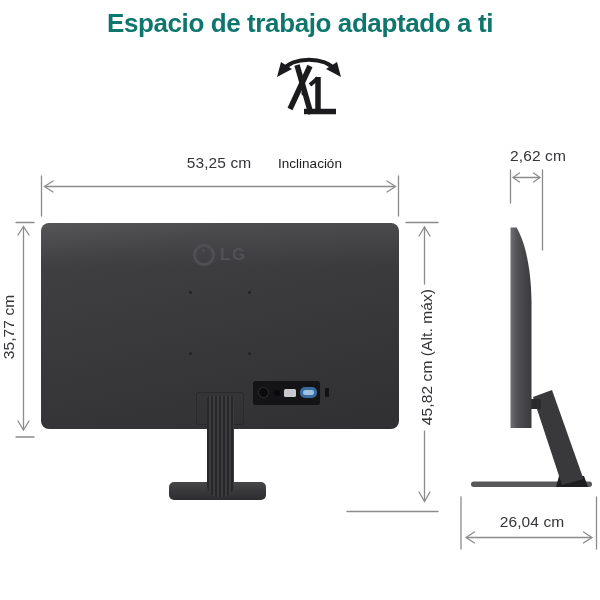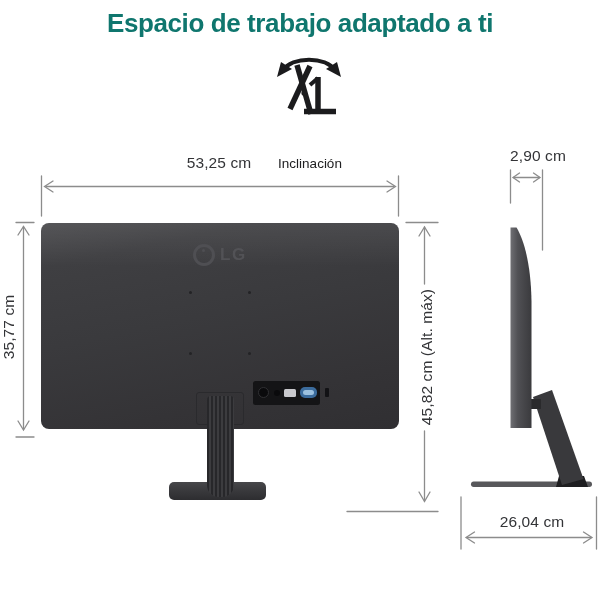--- a/index.html
+++ b/index.html
@@ -146,16 +146,16 @@
       <line x1="596.5" y1="497" x2="596.5" y2="549"></line>
       <line x1="467" y1="537.5" x2="591" y2="537.5"></line>
       <polyline points="474.5,532 466,537.5 474.5,543"></polyline>
       <polyline points="583.5,532 592,537.5 583.5,543"></polyline>
     </g>
   </svg>
 
   <div class="dim" style="left:219px;top:163px;">53,25 cm</div>
   <div class="dim rot" style="left:9px;top:327px;">35,77 cm</div>
   <div class="dim rot" style="left:427px;top:357px;">45,82 cm (Alt. máx)</div>
-  <div class="dim" style="left:538px;top:156px;">2,90 cm</div>
+  <div class="dim" style="left:538px;top:156px;">2,62 cm</div>
   <div class="dim" style="left:532px;top:522px;">26,04 cm</div>
 
 </div>
 
 </body></html>

